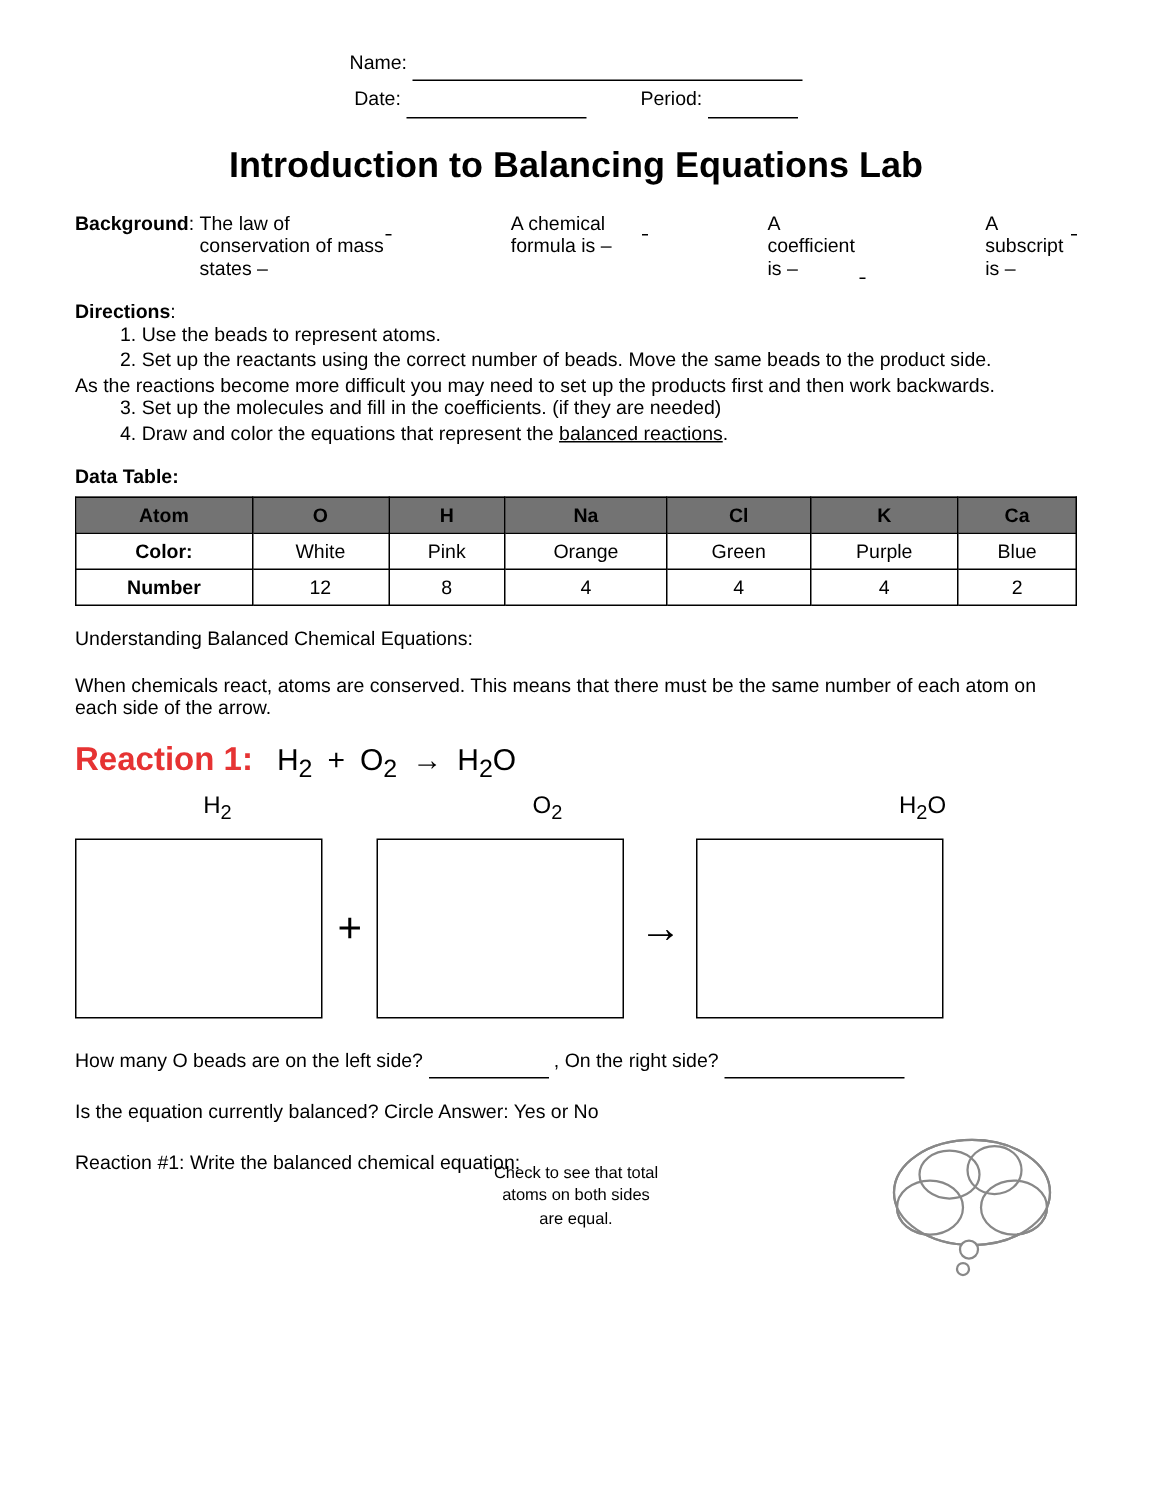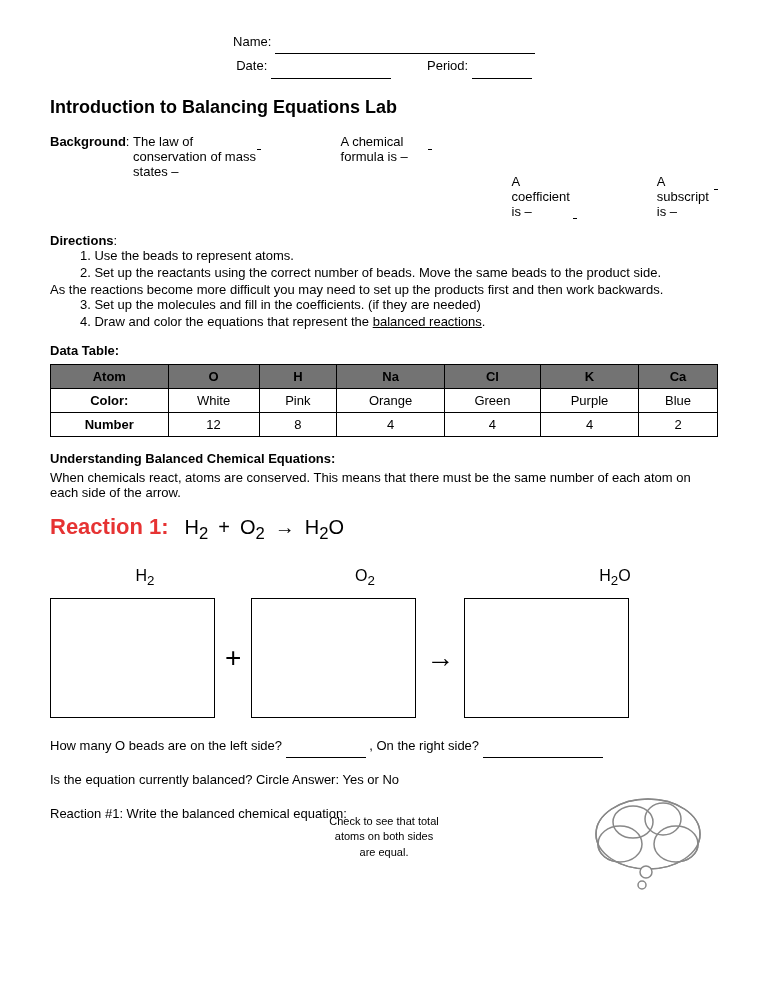--- a/index.html
+++ b/index.html
@@ -20,22 +20,22 @@
     .header-fields .line {
       display: inline-block;
       margin: 0 auto;
       text-align: left;
     }
     .field-line {
       border-bottom: 1px solid #000;
       display: inline-block;
     }
     .page-title {
-      text-align: left;
-      font-size: 18px;
+      text-align: center;
+      font-size: 24px;
       font-weight: bold;
       margin-bottom: 16px;
     }
     .section {
       margin-bottom: 14px;
     }
     .bg-indent {
       margin-left: 80px;
     }
     .directions-section {
@@ -60,22 +60,22 @@
       border: 1px solid #000;
       padding: 4px 10px;
       text-align: center;
       font-size: 13px;
     }
     table.atom-table th {
       font-weight: bold;
       background: #737373;
     }
     .understanding-title {
-      font-weight: bold;
-      margin-bottom: 4px;
+      font-weight: normal;
+      margin-bottom: 16px;
     }
     .reaction-section {
       margin-bottom: 10px;
     }
     .reaction-box {
       width: 165px;
       height: 120px;
       border: 1.5px solid #000;
       display: inline-block;
     }
@@ -104,21 +104,21 @@
     }
     .clearfix::after { content: ''; display: table; clear: both; }
     .boxes-area {
       display: flex;
       align-items: center;
       margin-bottom: 16px;
     }
     .reaction-main-row {
       display: flex;
       align-items: baseline;
-      margin-bottom: 23px;
+      margin-bottom: 6px;
       text-align: center;
     }
   </style>
 </head>
 <body>
 
 <div>
   <div class="header-fields">
     <div class="line">
       <span>Name:</span>
@@ -146,21 +146,21 @@
       <span class="field-line" style="flex:1;">&nbsp;</span>
     </div>
     <div class="bg-indent" style="display:flex; align-items:baseline;">
       <span>A chemical formula is –&nbsp;</span>
       <span class="field-line" style="flex:1;">&nbsp;</span>
     </div>
     <div class="bg-indent" style="display:flex; align-items:flex-end;">
       <span>A coefficient is –&nbsp;</span>
       <span class="field-line" style="flex:1;">&nbsp;</span>
     </div>
-    <div class="bg-indent" style="display:flex; align-items:flex-start;margin-top:40px;">
+    <div class="bg-indent" style="display:flex; align-items:flex-start;">
       <span>A subscript is –&nbsp;</span>
       <span class="field-line" style="flex:1;">&nbsp;</span>
     </div>
   </div>
 </div>
 
 <div class="directions-section">
   <div>
     <span style="font-weight:bold;">Directions</span><span>:</span>
   </div>

